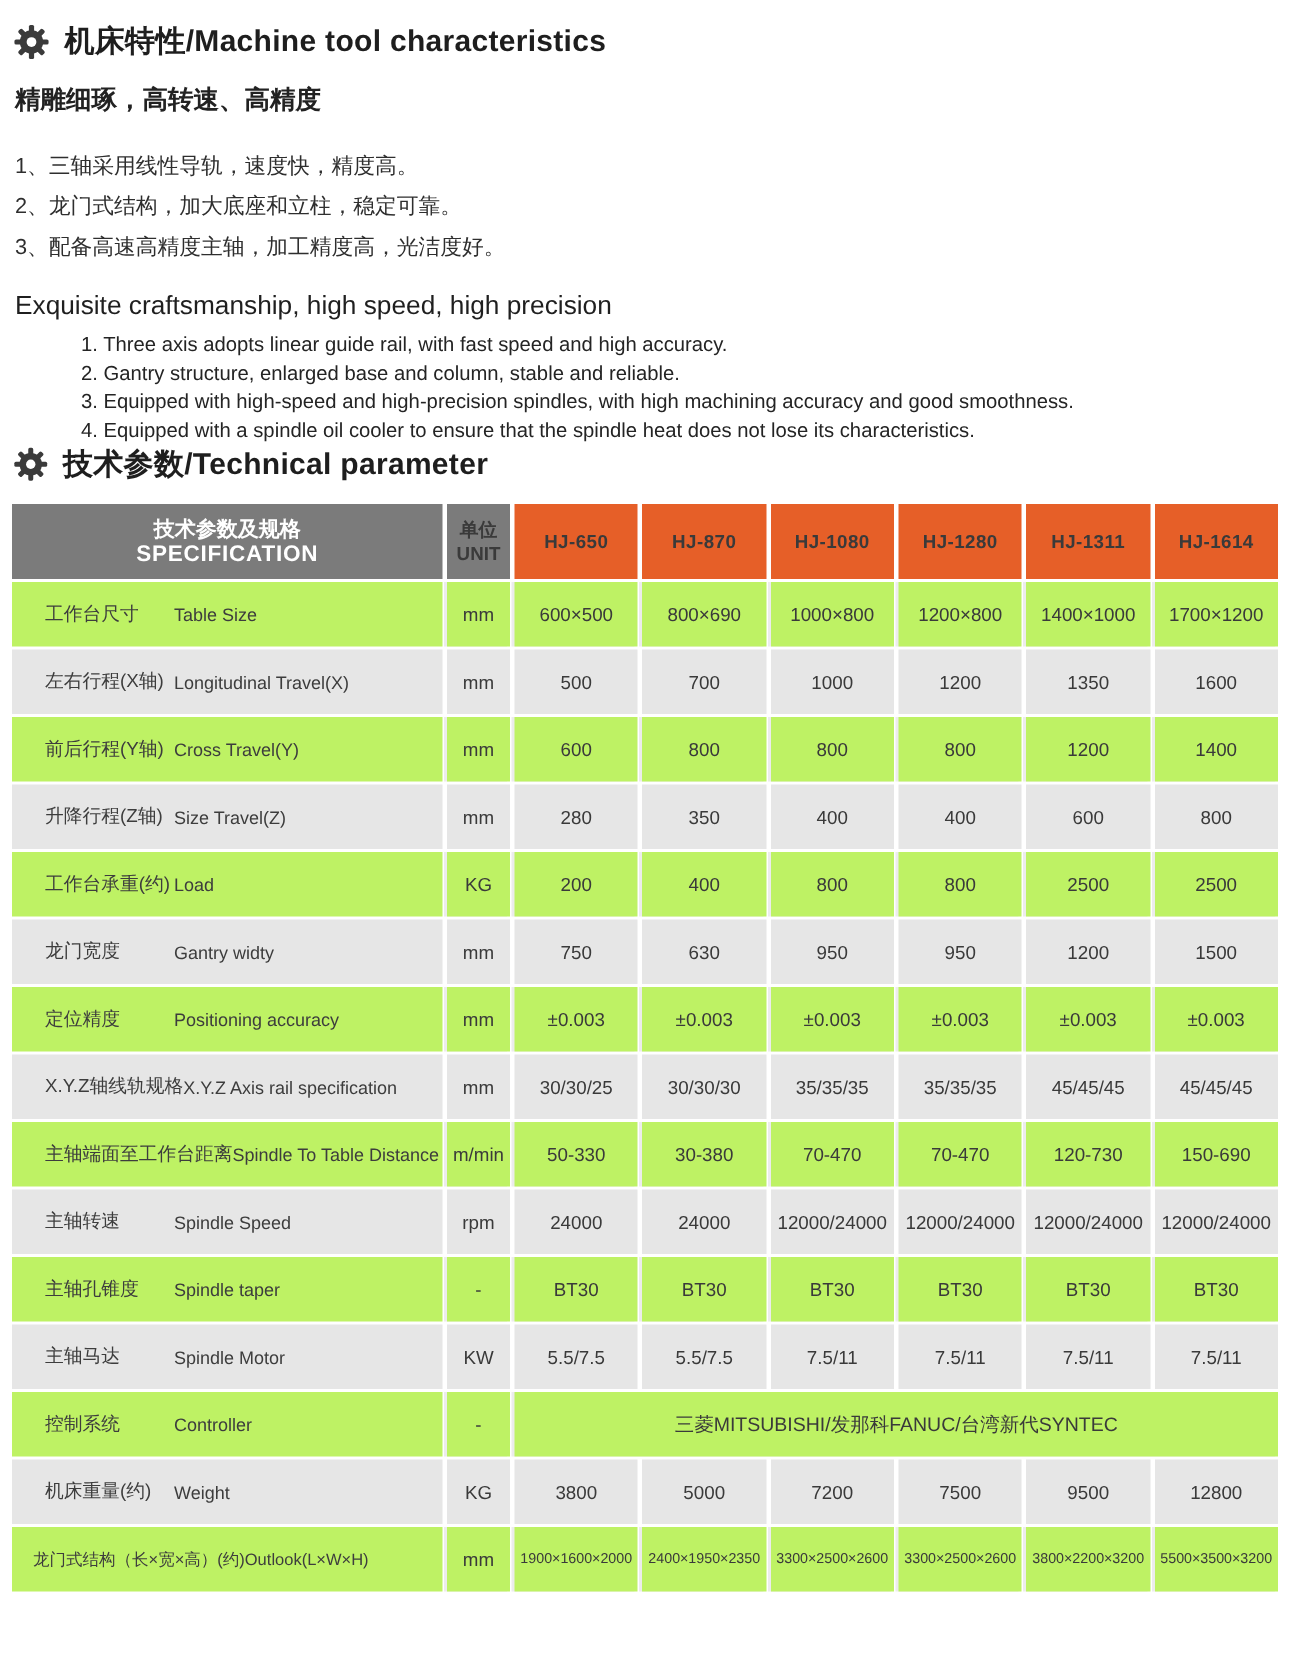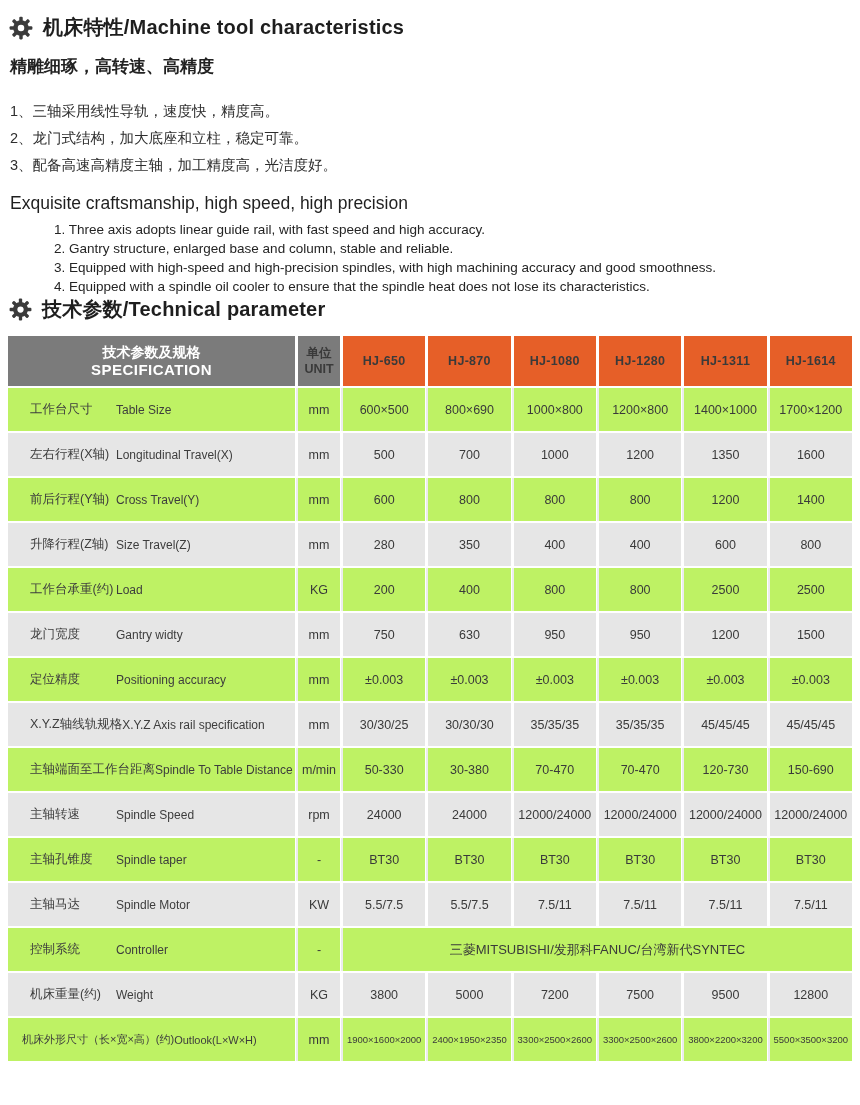--- a/index.html
+++ b/index.html
@@ -306,21 +306,21 @@
           <div class="cell c-unit">KG</div>
           <div class="cell c-val">3800</div>
           <div class="cell c-val">5000</div>
           <div class="cell c-val">7200</div>
           <div class="cell c-val">7500</div>
           <div class="cell c-val">9500</div>
           <div class="cell c-val">12800</div>
         </div>
         <div class="trow white">
           <div class="cell c-label">
-            <span class="lab-cn">机床外形尺寸（长×宽×高）(约)</span>
+            <span class="lab-cn">龙门式结构（长×宽×高）(约)</span>
             <span class="lab-en">Outlook(L×W×H)</span>
           </div>
           <div class="cell c-unit">mm</div>
           <div class="cell c-val">1900×1600×2000</div>
           <div class="cell c-val">2400×1950×2350</div>
           <div class="cell c-val">3300×2500×2600</div>
           <div class="cell c-val">3300×2500×2600</div>
           <div class="cell c-val">3800×2200×3200</div>
           <div class="cell c-val">5500×3500×3200</div>
         </div>

